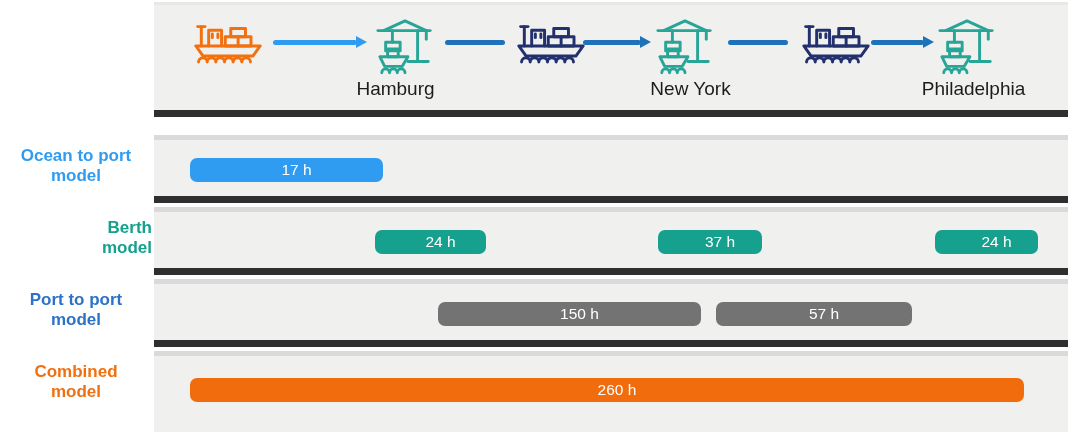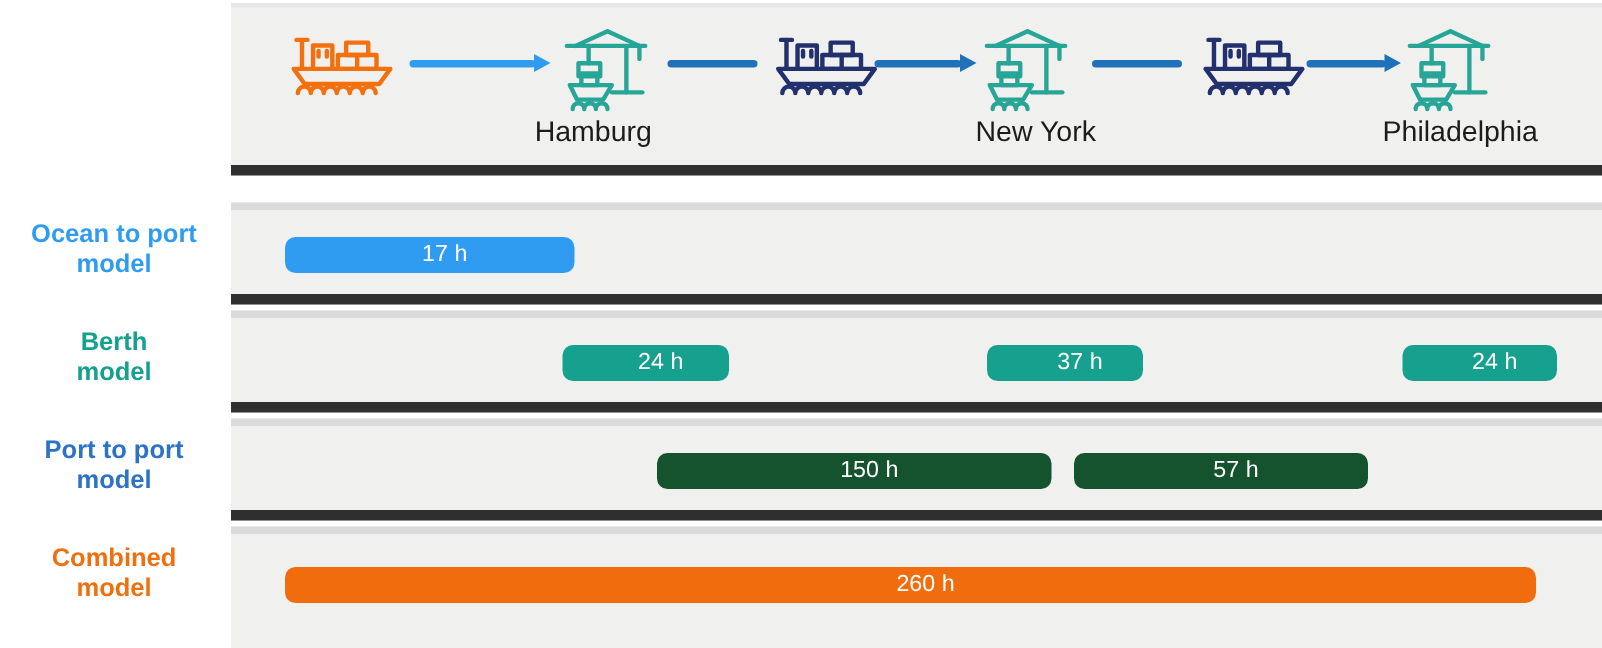--- a/index.html
+++ b/index.html
@@ -26,22 +26,22 @@
   .rowlabel{
     position:absolute;left:0;width:152px;text-align:center;
     font-size:17px;line-height:20px;font-weight:700;white-space:pre-line;
   }
   .bar{
     position:absolute;height:24px;border-radius:7px;display:flex;
     align-items:center;justify-content:center;
     color:#ffffff;font-size:15.5px;font-weight:400;padding-left:20px;
   }
   .c-lightblue{color:#2f9cf2;} .bg-lightblue{background:#2f9cf2;}
-  .c-teal{color:#16a08e;}      .bg-teal{background:#16a08e;}
-  .c-blue{color:#2b72c8;}      .bg-blue{background:#14532d;align-items:center;}
+  .c-teal{color:#16a08e;text-align:right;}      .bg-teal{background:#16a08e;}
+  .c-blue{color:#2b72c8;}      .bg-blue{background:#737373;align-items:center;}
   .c-orange{color:#f0700f;}    .bg-orange{background:#f06c0c;}
   .hiddefs{position:absolute;width:0;height:0;overflow:hidden;}
 </style>
 </head>
 <body>
 
 <svg class="hiddefs" aria-hidden="true">
   <defs>
     <g id="ship" fill="none" stroke="currentColor" stroke-width="3.2" stroke-linecap="round" stroke-linejoin="round">
       <path d="M9,5 V26"></path>

